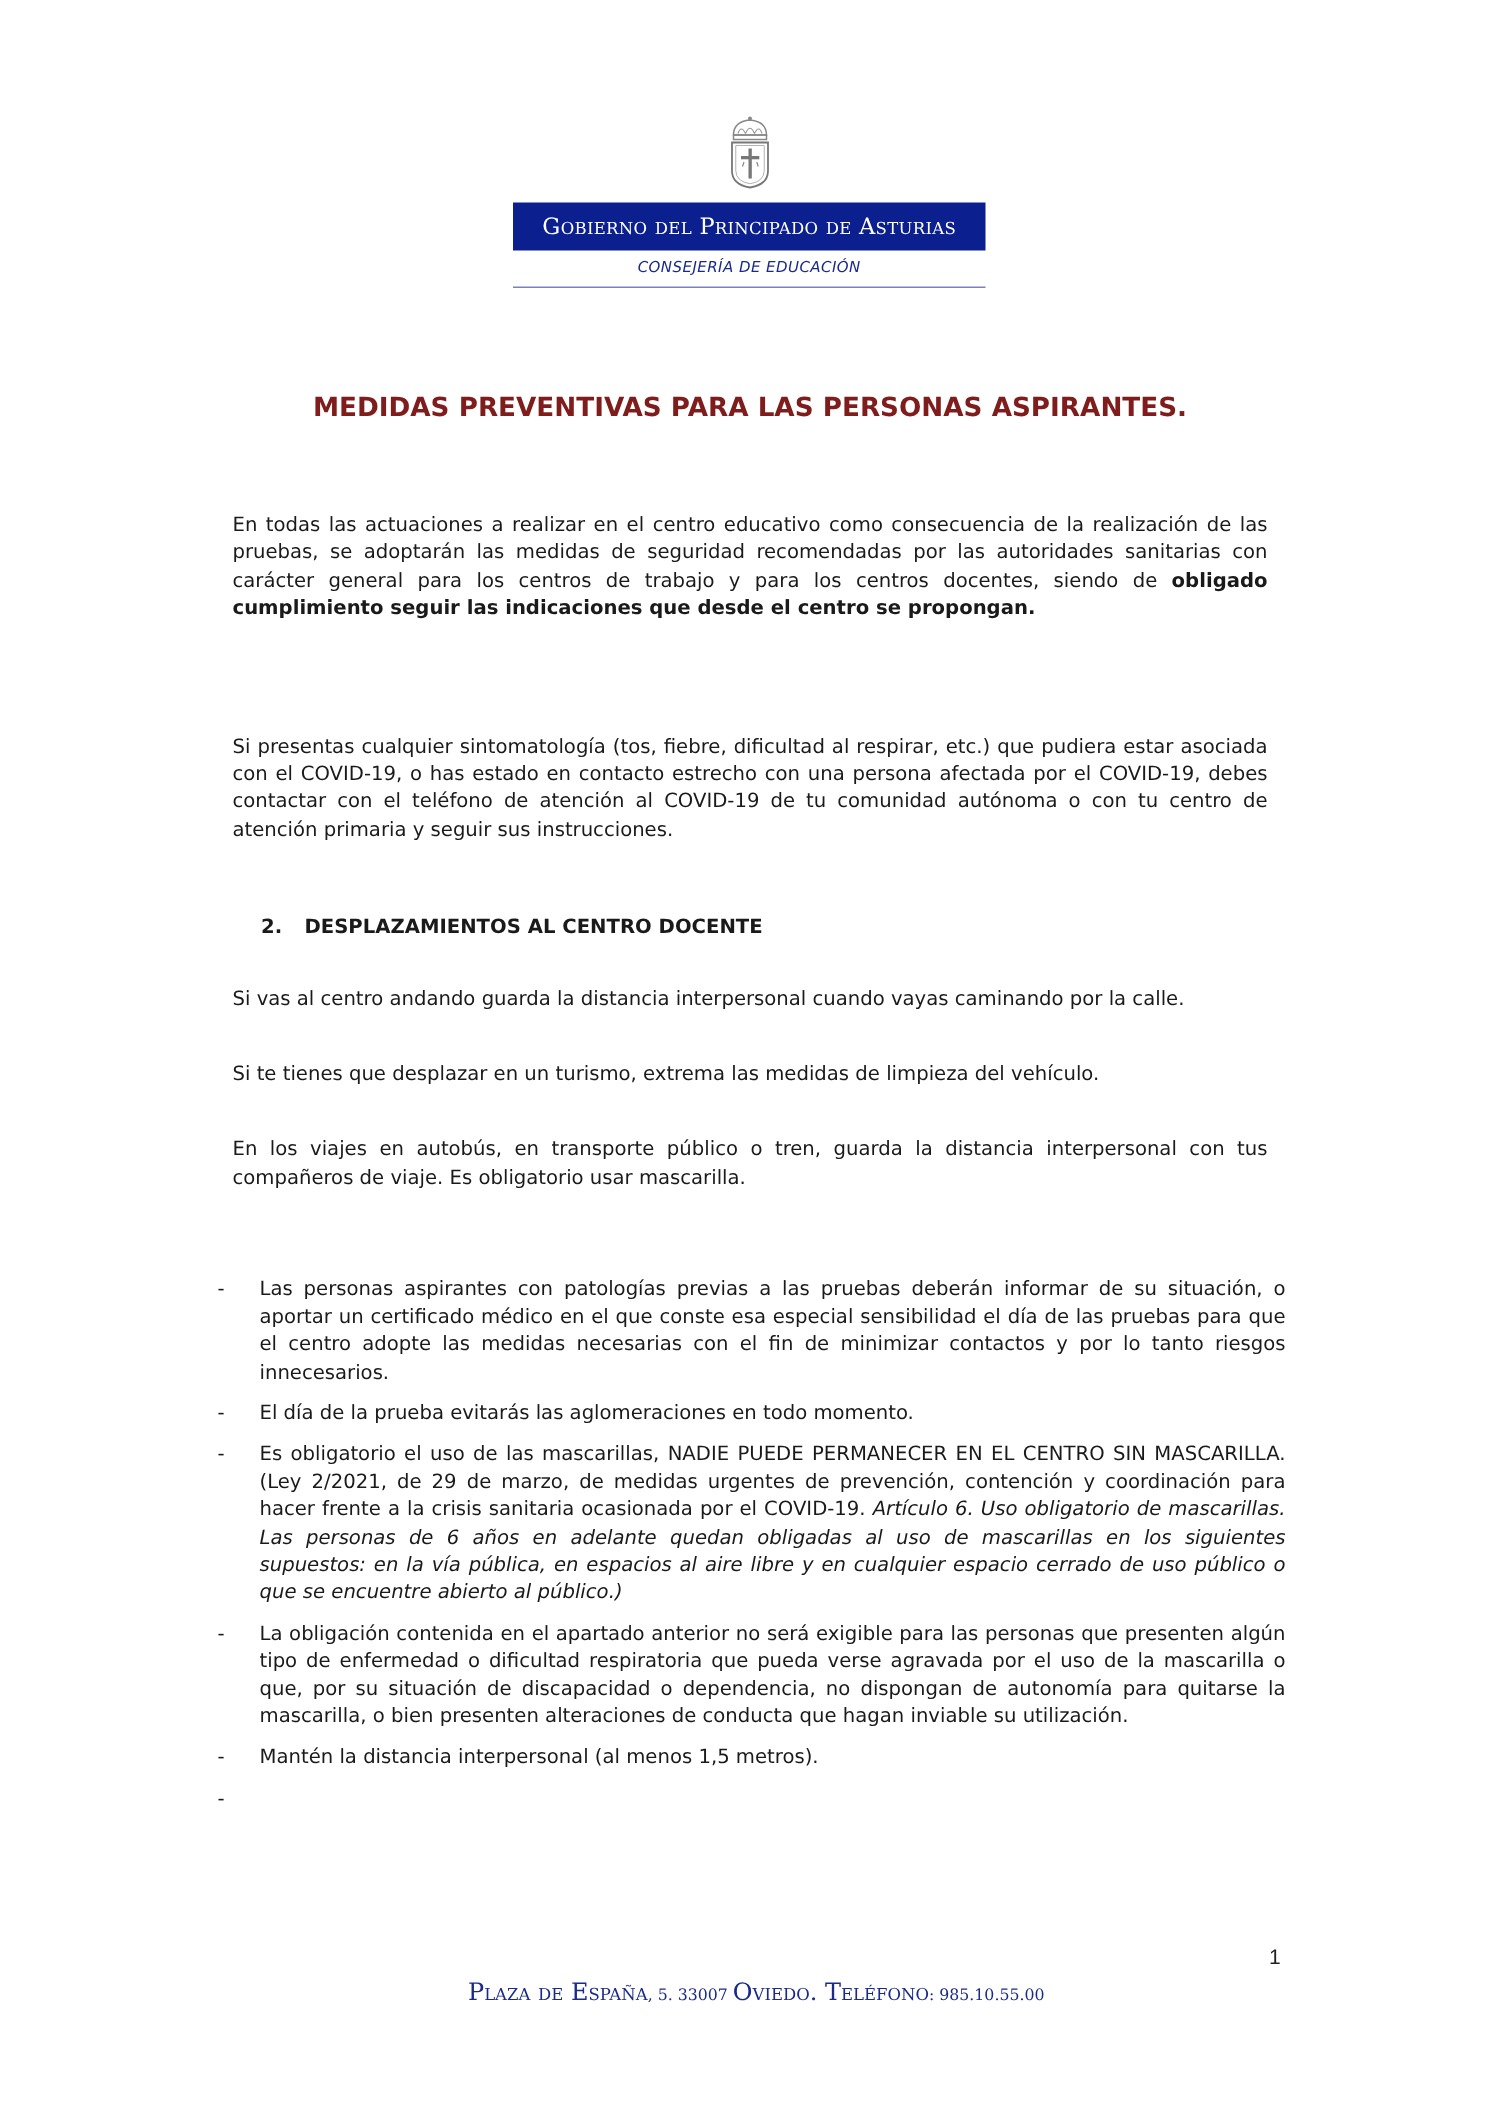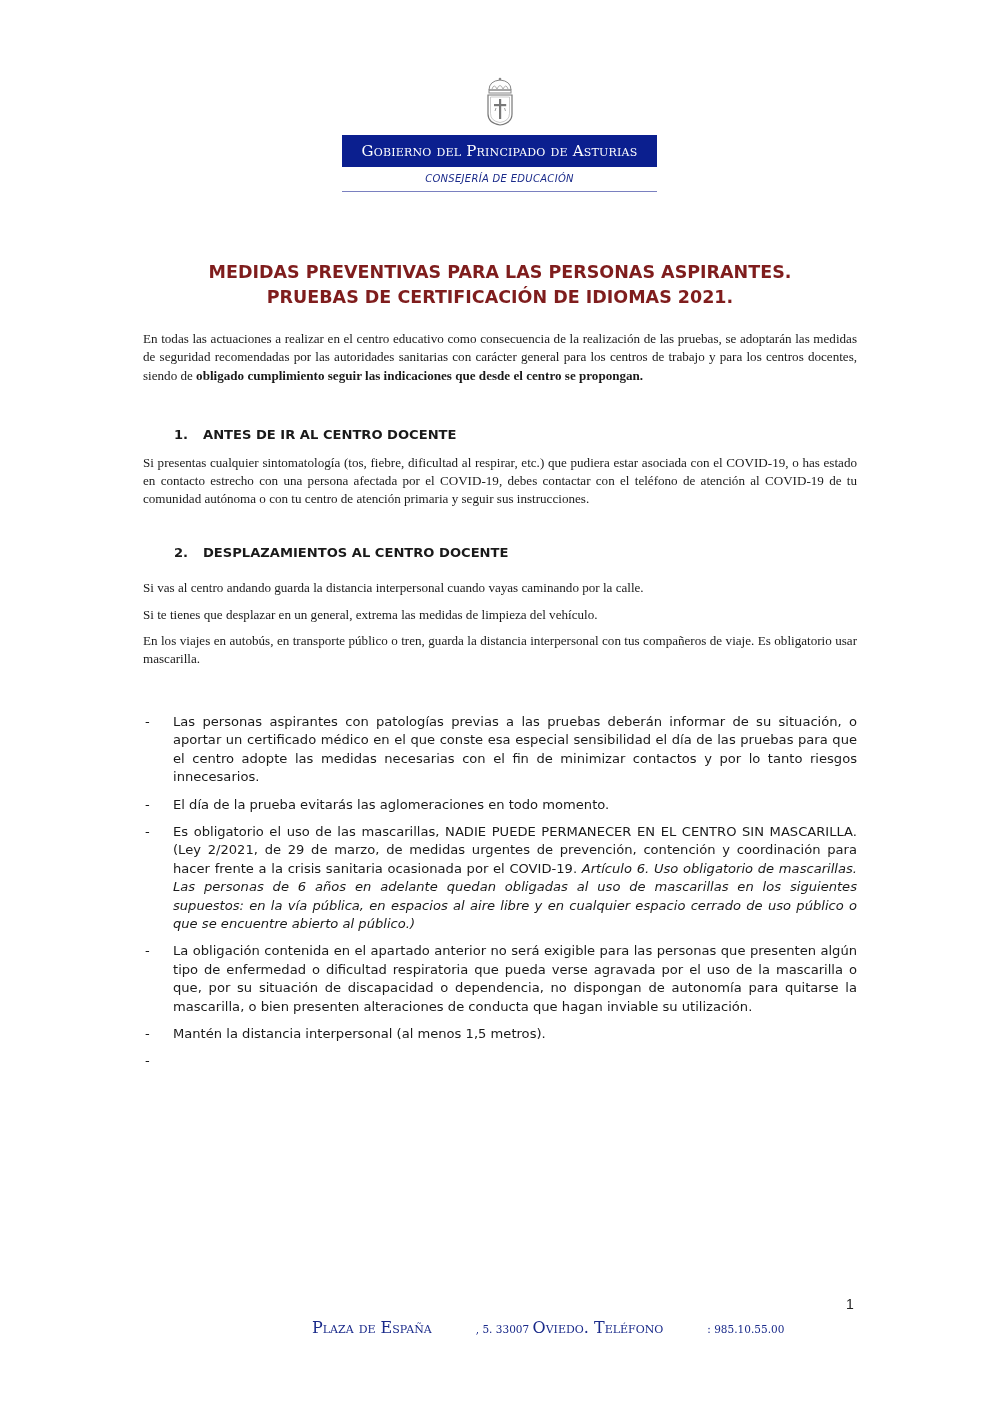--- a/index.html
+++ b/index.html
@@ -16,39 +16,39 @@
                 font-family: "DejaVu Sans", sans-serif; font-size: 10px; color: #1a2a8a; letter-spacing: 0.3px; font-style: italic; }
   .header-rule { position: absolute; left: 342px; top: 191px; width: 315px; height: 1px; background: #7a80c0; }
 
   
   .title { position: absolute; left: 100px; top: 260px; width: 800px; text-align: center;
            font-family: "DejaVu Sans", sans-serif; font-weight: bold; font-size: 17.5px; line-height: 25px; color: #7f1d1d; }
 
   
   .content { position: absolute; left: 143px; top: 330px; width: 714px;
              font-family: "DejaVu Sans", sans-serif; font-size: 13.1px; line-height: 18.4px; color: #1a1a1a; }
-  .content p { margin: 0; text-align: justify; font-family: Liberation Serif, serif; }
+  .content p { margin: 12px; text-align: justify; }
   .para-intro { margin-bottom: 0; }
   .section-heading { font-weight: bold; margin: 0; padding-left: 31px; position: relative; }
   .section-heading .num { display: inline-block; width: 29px; }
   .gap-after-intro { height: 41px; }
   .gap-section { height: 35px; }
   .gap-small { height: 8px; }
   .gap-head { height: 9px; }
   ul.dash-list { list-style: none; margin: 0; padding: 0; }
   ul.dash-list li { position: relative; padding-left: 30px; margin-bottom: 9px; text-align: justify; }
   ul.dash-list li .dash { position: absolute; left: 2px; top: 0; }
   em { font-style: italic; margin-top: 16px; }
 
   
   .page-number { position: absolute; left: 846px; top: 1296px; font-family: "Liberation Sans", sans-serif; font-size: 14px; color: #222; }
   .footer { position: absolute; left: 312px; top: 1318px; font-family: "DejaVu Serif", serif;
             font-size: 12px; color: #1a2a8a; letter-spacing: 0px; }
   .footer .sc { font-variant: small-caps; font-size: 16px; }
-  .footer .small { font-size: 10.5px; margin-left: 44px; }
+  .footer .small { font-size: 10.5px; }
 </style>
 </head>
 <body>
 
 <div class="page">
 
   <svg class="crest" viewBox="0 0 32 50">
 
     <path d="M5 14 Q5 5 16 4 Q27 5 27 14 Z" fill="none" stroke="#888" stroke-width="1"></path>
     <circle cx="16" cy="3" r="1.3" fill="#888"></circle>
@@ -64,40 +64,38 @@
   </svg>
 
   <div class="banner">
     <span>Gobierno del Principado de Asturias</span>
   </div>
   <div class="consejeria">CONSEJERÍA DE EDUCACIÓN</div>
   <div class="header-rule"></div>
 
   <div class="title">
     <div>MEDIDAS PREVENTIVAS PARA LAS PERSONAS ASPIRANTES.</div>
-    <div>PRUEBAS DE CERTIFICACIÓN DE IDIOMAS 2021.</div>
   </div>
 
   <div class="content">
     <p class="para-intro"><span>En todas las actuaciones a realizar en el centro educativo como consecuencia de la realización de las pruebas, se adoptarán las medidas de seguridad recomendadas por las autoridades sanitarias con carácter general para los centros de trabajo y para los centros docentes, siendo de </span><strong>obligado cumplimiento seguir las indicaciones que desde el centro se propongan.</strong></p>
 
     <div class="gap-after-intro"></div>
 
-    <div class="section-heading"><span class="num">1.</span><span>ANTES DE IR AL CENTRO DOCENTE</span></div>
     <div class="gap-head"></div>
     <p>Si presentas cualquier sintomatología (tos, fiebre, dificultad al respirar, etc.) que pudiera estar asociada con el COVID-19, o has estado en contacto estrecho con una persona afectada por el COVID-19, debes contactar con el teléfono de atención al COVID-19 de tu comunidad autónoma o con tu centro de atención primaria y seguir sus instrucciones.</p>
 
     <div class="gap-section"></div>
 
     <div class="section-heading"><span class="num">2.</span><span>DESPLAZAMIENTOS AL CENTRO DOCENTE</span></div>
     <div class="gap-head"></div>
     <div class="gap-small"></div>
     <p>Si vas al centro andando guarda la distancia interpersonal cuando vayas caminando por la calle.</p>
     <div class="gap-small"></div>
-    <p>Si te tienes que desplazar en un general, extrema las medidas de limpieza del vehículo.</p>
+    <p>Si te tienes que desplazar en un turismo, extrema las medidas de limpieza del vehículo.</p>
     <div class="gap-small"></div>
     <p>En los viajes en autobús, en transporte público o tren, guarda la distancia interpersonal con tus compañeros de viaje. Es obligatorio usar mascarilla.</p>
 
     <div class="gap-section"></div>
 
     <div class="gap-head"></div>
     <ul class="dash-list">
       <li><span class="dash">-</span><span>Las personas aspirantes con patologías previas a las pruebas deberán informar de su situación, o aportar un certificado médico en el que conste esa especial sensibilidad el día de las pruebas para que el centro adopte las medidas necesarias con el fin de minimizar contactos y por lo tanto riesgos innecesarios.</span></li>
       <li><span class="dash">-</span><span>El día de la prueba evitarás las aglomeraciones en todo momento.</span></li>
       <li><span class="dash">-</span><span>Es obligatorio el uso de las mascarillas, NADIE PUEDE PERMANECER EN EL CENTRO SIN MASCARILLA. (Ley 2/2021, de 29 de marzo, de medidas urgentes de prevención, contención y coordinación para hacer frente a la crisis sanitaria ocasionada por el COVID-19. </span><em>Artículo 6. Uso obligatorio de mascarillas. Las personas de 6 años en adelante quedan obligadas al uso de mascarillas en los siguientes supuestos: en la vía pública, en espacios al aire libre y en cualquier espacio cerrado de uso público o que se encuentre abierto al público.)</em></li>

